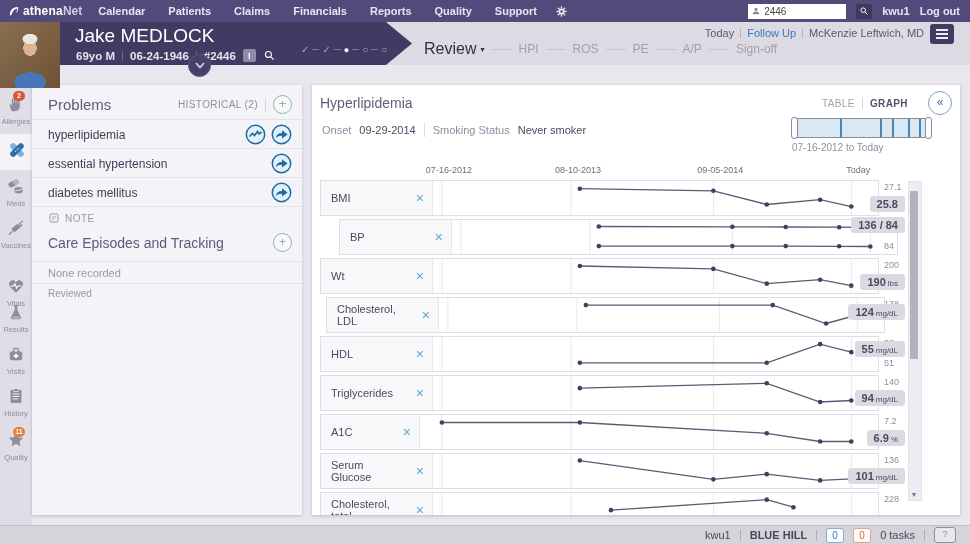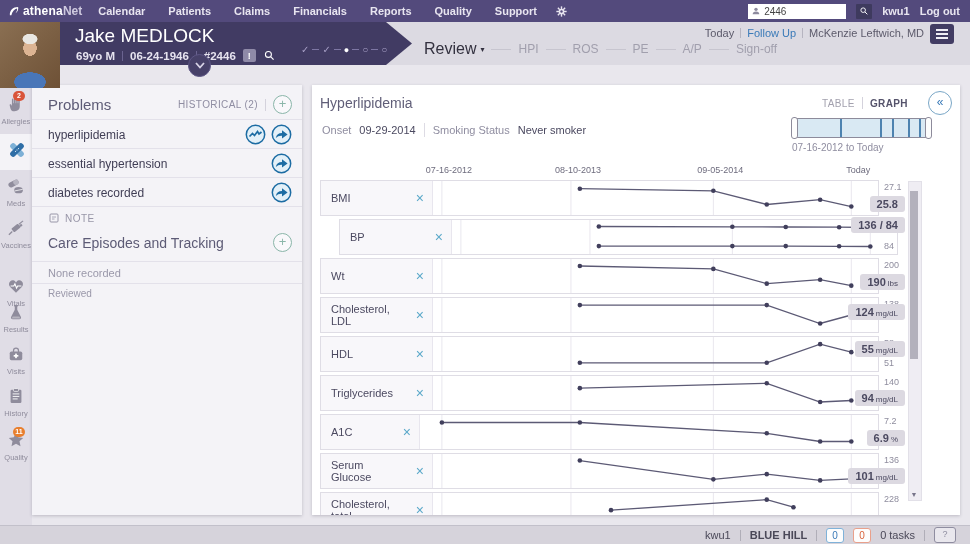--- a/index.html
+++ b/index.html
@@ -309,21 +309,21 @@
         <div class="prob-row" style="top: 63px;">
           <span class="prob-name">essential hypertension</span>
           <span class="prob-icons">
             <svg class="circle-icn" viewBox="0 0 21 21">
               <circle cx="10.5" cy="10.5" r="9.2" fill="#e3f0f8" stroke="#1c6ca3" stroke-width="1.5"></circle>
               <path fill="#1c6ca3" d="M4.8 14Q5.8 9 11 9V6.2l5.6 4.3L11 14.6v-2.8q-4-.2-6.2 2.2z"></path>
             </svg>
           </span>
         </div>
         <div class="prob-row" style="top: 92px;">
-          <span class="prob-name">diabetes recorded</span>
+          <span class="prob-name">diabetes mellitus</span>
           <span class="prob-icons">
             <svg class="circle-icn" viewBox="0 0 21 21">
               <circle cx="10.5" cy="10.5" r="9.2" fill="#e3f0f8" stroke="#1c6ca3" stroke-width="1.5"></circle>
               <path fill="#1c6ca3" d="M4.8 14Q5.8 9 11 9V6.2l5.6 4.3L11 14.6v-2.8q-4-.2-6.2 2.2z"></path>
             </svg>
           </span>
         </div>
         <div class="hline" style="top: 121px;"></div>
       </div>
     <div class="note-row" style="top:127px;">
@@ -438,21 +438,21 @@
               <circle cx="146.85" cy="6.9672131147541005" r="2.3" fill="#413f5c"></circle>
               <circle cx="280.35" cy="9.918032786885252" r="2.3" fill="#413f5c"></circle>
               <circle cx="333.75" cy="24.672131147541002" r="2.3" fill="#413f5c"></circle>
               <circle cx="387.15" cy="20.7377049180328" r="2.3" fill="#413f5c"></circle>
               <circle cx="418.3" cy="26.6393442622951" r="2.3" fill="#413f5c"></circle>
             </svg></div>
         </div>
         <span class="scale-lbl" style="top: 175px;">200</span>
         <span class="scale-lbl" style="top: 195px;">190</span>
         <div class="badge" style="top: 189px; right: 55px;"><span>190</span><span class="unit">lbs</span></div>
-        <div class="grow" style="top: 212px;">
+        <div class="grow" style="top: 212px; margin-left: 6px;">
           <div class="glabel">
             <span class="nm">Cholesterol, LDL</span>
             <span class="xbtn">×</span>
           </div>
           <div class="gplot"><svg width="445" height="34">
               <line x1="8.9" x2="8.9" y1="0" y2="34" stroke="#e9e7ee" stroke-width="1"></line>
               <line x1="137.95" x2="137.95" y1="0" y2="34" stroke="#e9e7ee" stroke-width="1"></line>
               <line x1="280.35" x2="280.35" y1="0" y2="34" stroke="#e9e7ee" stroke-width="1"></line>
               <line x1="418.3" x2="418.3" y1="0" y2="34" stroke="#e9e7ee" stroke-width="1"></line>
               <polyline points="146.8,7.1 333.8,7.1 387.1,25.5 418.3,17.0" fill="none" stroke="#5c5a75" stroke-width="1.3"></polyline>

